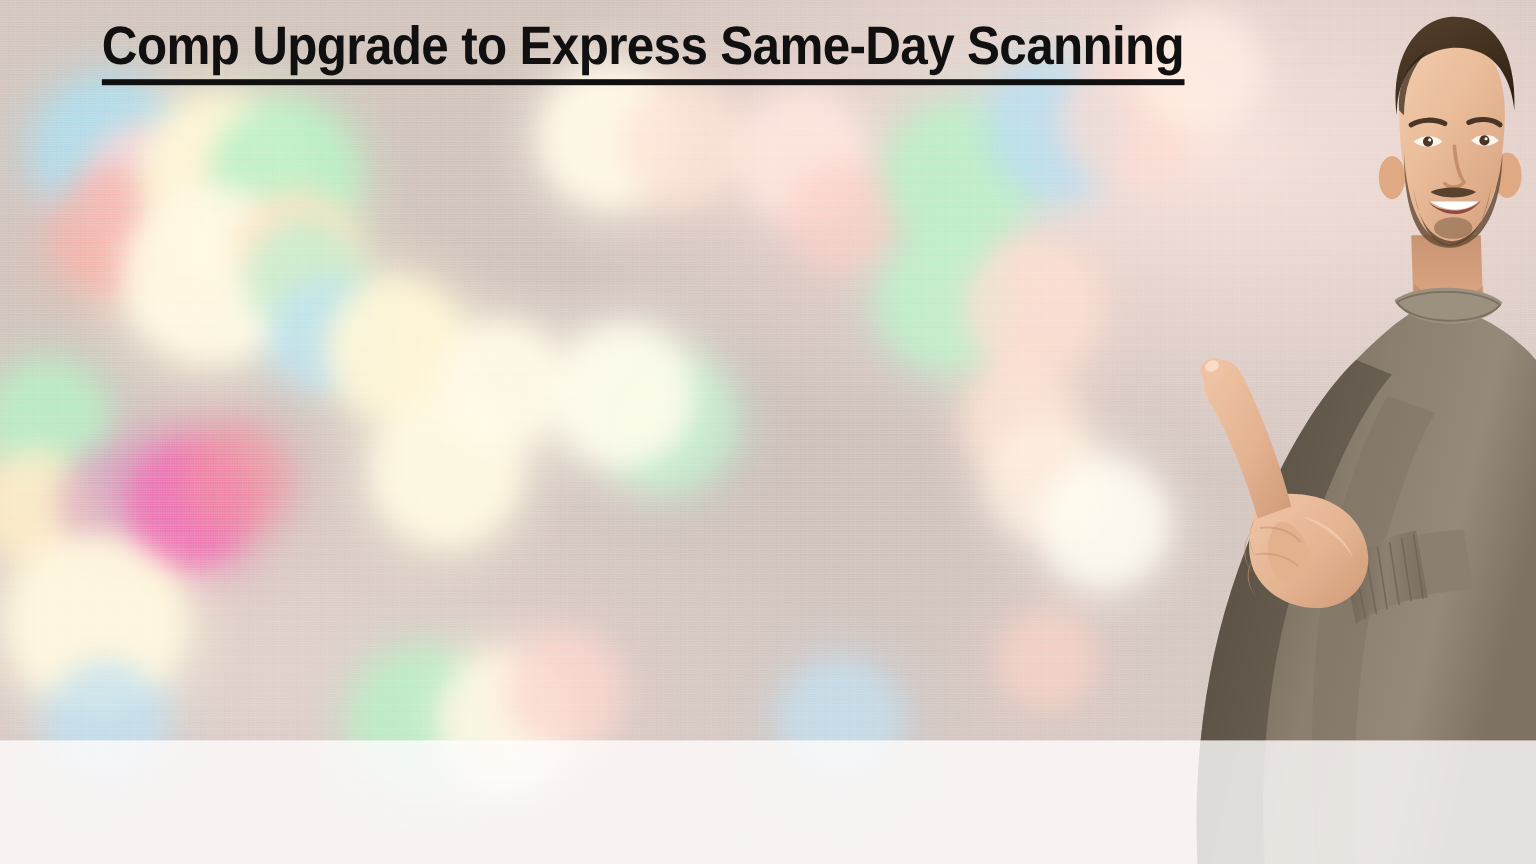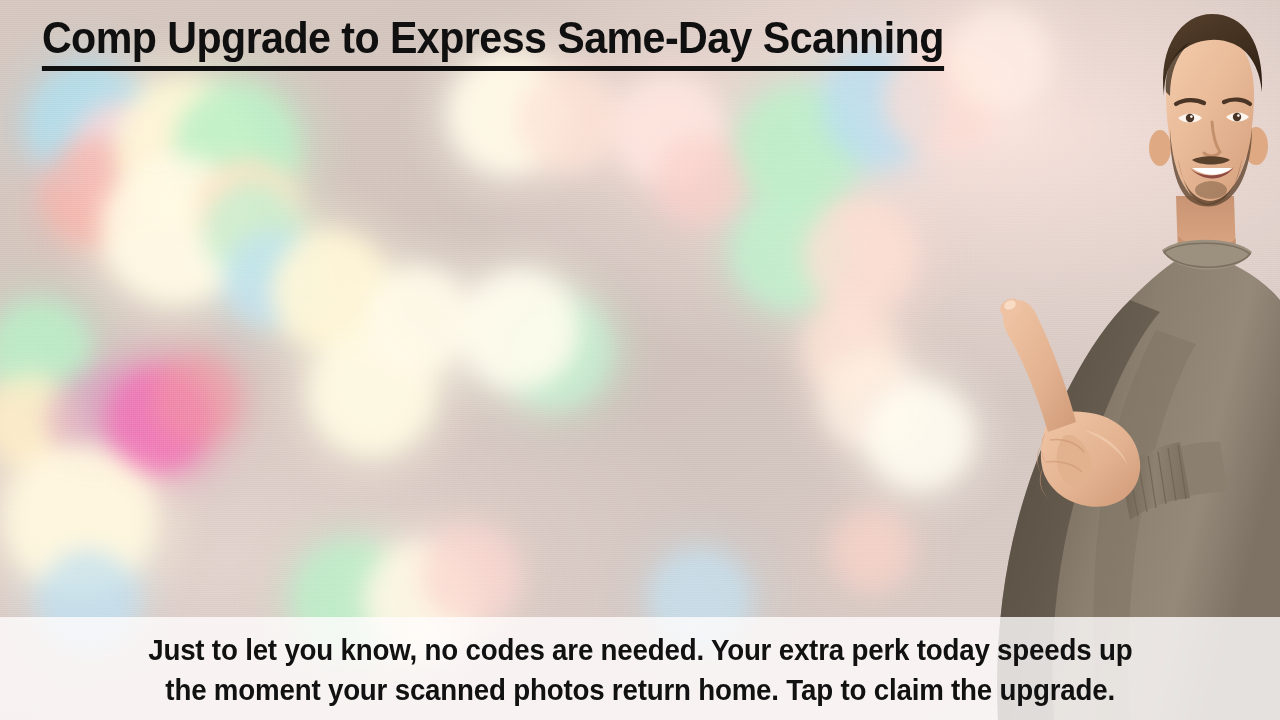--- a/index.html
+++ b/index.html
@@ -48,21 +48,21 @@
     mix-blend-mode: overlay;
     pointer-events: none;
   }
 
   
   .headline {
     position: absolute;
     top: 13px;
     left: 0;
     width: 1072px;
-    text-align: left;
+    text-align: center;
     z-index: 30;
   }
   .headline-text {
     display: inline-block;
     font-family: "Liberation Sans", sans-serif;
     font-weight: 700;
     font-size: 45px;
     line-height: 1.12;
     letter-spacing: -0.6px;
     color: #101010;
@@ -343,18 +343,14 @@
         <path d="M104 430 C124 434 142 448 148 466 C140 450 122 438 104 430 Z" fill="#f6d6ba" opacity="0.55"></path>
       </g>
     </svg>
   </div>
 
   <div class="headline">
     <span class="headline-text">Comp Upgrade to Express Same-Day Scanning</span>
   </div>
 
   <div class="caption-band"></div>
-  <div class="caption">
-    <div class="caption-line">Just to let you know, no codes are needed. Your extra perk today speeds up</div>
-    <div class="caption-line">the moment your scanned photos return home. Tap to claim the upgrade.</div>
-  </div>
 
 </div>
 
 </body></html>

